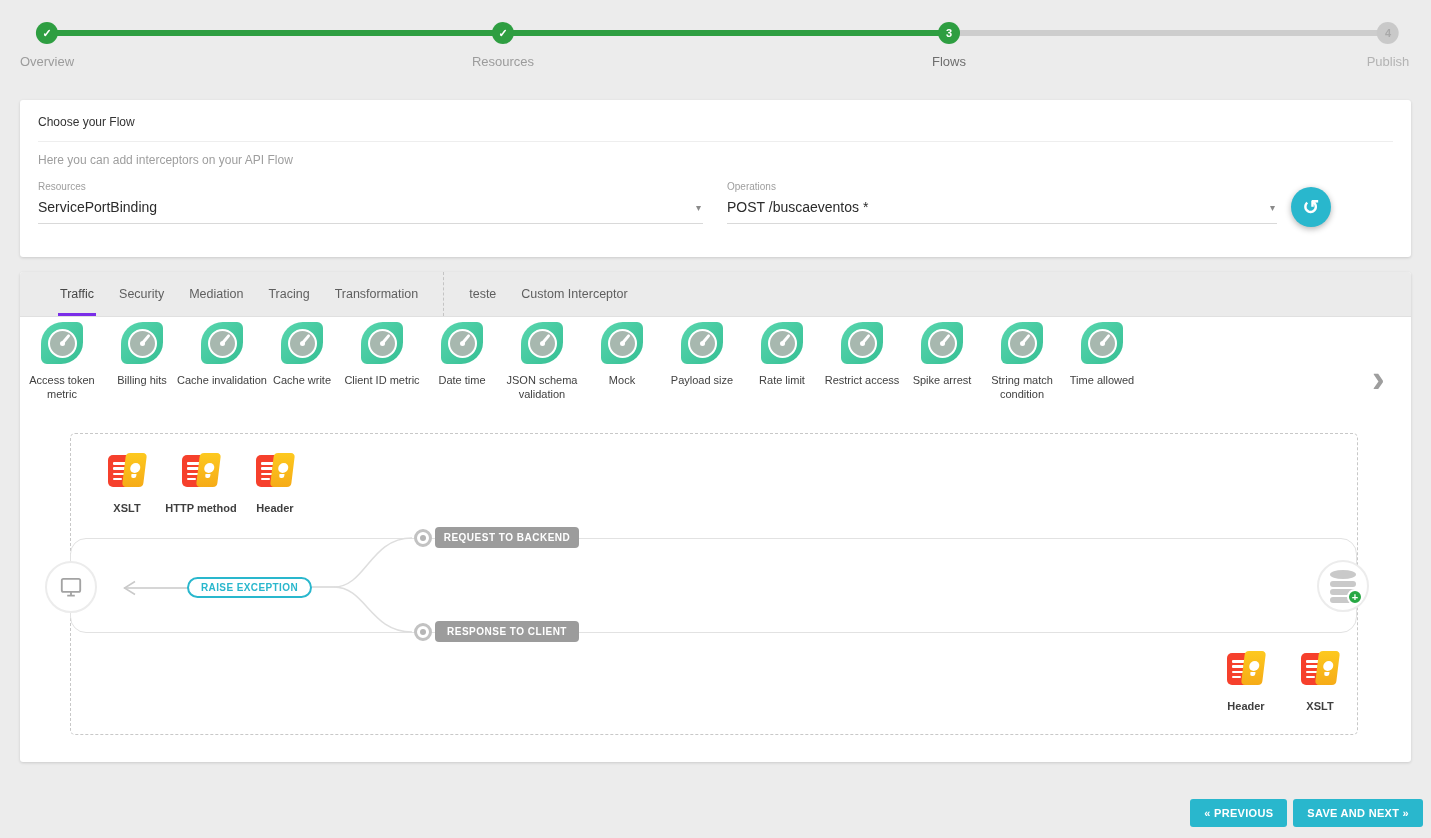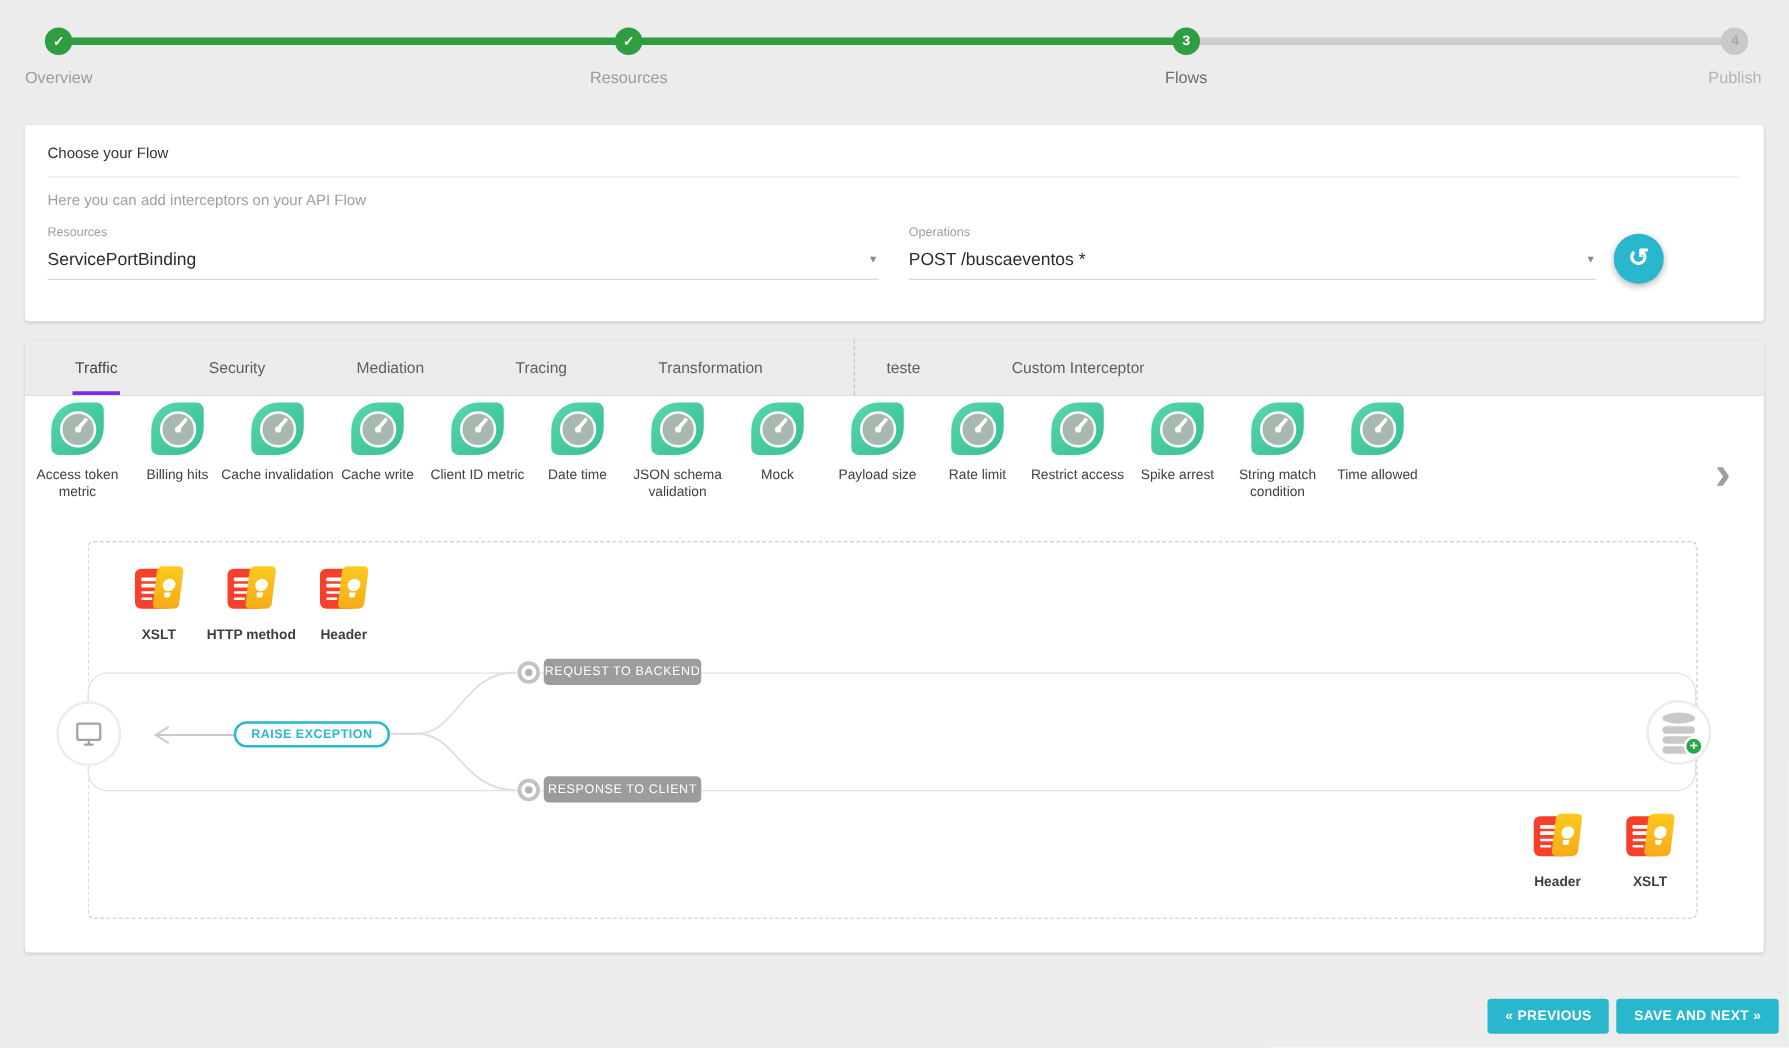--- a/index.html
+++ b/index.html
@@ -33,21 +33,21 @@
   .field-label { font-size:10px; color:#9e9e9e; }
   .field-value-row { display:flex; justify-content:space-between; align-items:center; border-bottom:1px solid #d9d9d9; padding:7px 2px 8px 0; cursor:pointer; }
   .field-value { font-size:14px; color:#2b2b2b; }
   .caret { font-size:10px; color:#8a8a8a; }
   .caret::after { content:"▾"; }
   .fab { width:40px; height:40px; border-radius:50%; background:#29b7cd; margin-left:14px; margin-top:6px; border:none; color:#fff; box-shadow:0 2px 6px rgba(0,0,0,.3); cursor:pointer; display:flex; align-items:center; justify-content:center; }
   .restore-glyph::after { content:"↺"; font-size:20px; font-weight:700; line-height:1; }
 
   
   #card-panel { left:20px; top:272px; width:1391px; height:490px; }
-  .tabstrip { height:45px; background:#ebebeb; border-bottom:1px solid #e0e0e0; border-radius:3px 3px 0 0; display:flex; align-items:stretch; padding-left:40px;gap:48px; }
+  .tabstrip { height:45px; background:#ebebeb; border-bottom:1px solid #e0e0e0; border-radius:3px 3px 0 0; display:flex; align-items:stretch; padding-left:40px; }
   .tab { display:flex; align-items:center; font-size:12.5px; color:#5f5f5f; margin-right:25px; cursor:pointer; position:relative; white-space:nowrap; }
   .tab.active { color:#474747; }
   .tab.active::after { content:""; position:absolute; left:-2px; right:-2px; bottom:0; height:3px; background:#7a2ee8; }
   .tab.divided { border-left:1px dashed #c4c4c4; padding-left:25px; margin-left:0; }
 
   .palette { position:absolute; left:2px; top:50px; display:flex; }
   .pal-item { width:80px; display:flex; flex-direction:column; align-items:center; cursor:pointer; }
   .pal-label { margin-top:9px; font-size:11px; color:#414141; text-align:center; width:96px; margin-left:-8px; margin-right:-8px; line-height:1.3; }
   .gauge { width:42px; height:42px; background:linear-gradient(135deg,#58d6ae,#36bf94); border-radius:52% 14% 52% 14%; display:flex; align-items:center; justify-content:center; }
   .gcirc { width:29px; height:29px; border-radius:50%; background:#a7b8af; border:2px solid #fff; position:relative; }
@@ -74,21 +74,21 @@
   .endpoint { position:absolute; width:52px; height:52px; border-radius:50%; background:#fff; border:2px solid #ececec; display:flex; align-items:center; justify-content:center; }
   .db { width:26px; }
   .db .top { height:9px; background:#c9c9c9; border-radius:50%; }
   .db .band { height:6px; background:#c9c9c9; border-radius:3px; margin-top:2px; }
   .plus-badge { position:absolute; right:4px; bottom:5px; width:16px; height:16px; background:#27a844; border:2px solid #fff; border-radius:50%; color:#fff; font-size:11px; font-weight:700; line-height:12px; text-align:center; }
   .plus-badge::after { content:"+"; }
 
   .donut { position:absolute; width:18px; height:18px; border-radius:50%; background:#fff; border:3px solid #c2c2c2; }
   .donut::after { content:""; position:absolute; left:50%; top:50%; width:6px; height:6px; margin:-3px 0 0 -3px; border-radius:50%; background:#b5b5b5; }
 
-  .pill { position:absolute; height:21px; width:126px; background:#9c9c9c; border-radius:4px; color:#fff; font-size:10px; font-weight:400; letter-spacing:.5px; display:flex; align-items:center; justify-content:center; white-space:nowrap; }
+  .pill { position:absolute; height:21px; width:144px; background:#9c9c9c; border-radius:4px; color:#fff; font-size:10px; font-weight:700; letter-spacing:.5px; display:flex; align-items:center; justify-content:center; white-space:nowrap; }
   .exception-pill { position:absolute; left:167px; top:157px; width:125px; height:21px; background:#fff; border:2px solid #29b7cd; border-radius:11px; color:#29b7cd; font-size:10px; font-weight:700; letter-spacing:.4px; display:flex; align-items:center; justify-content:center; cursor:pointer; }
   svg.lines { position:absolute; overflow:visible; }
 
   
   .footer { position:absolute; top:799px; right:8px; display:flex; gap:6px; }
   .btn { background:#29b7cd; color:#fff; border:none; border-radius:3px; font-size:11px; font-weight:700; letter-spacing:.3px; padding:8px 14px; cursor:pointer; font-family:"Liberation Sans",sans-serif; }
 </style>
 </head>
 <body>
 

